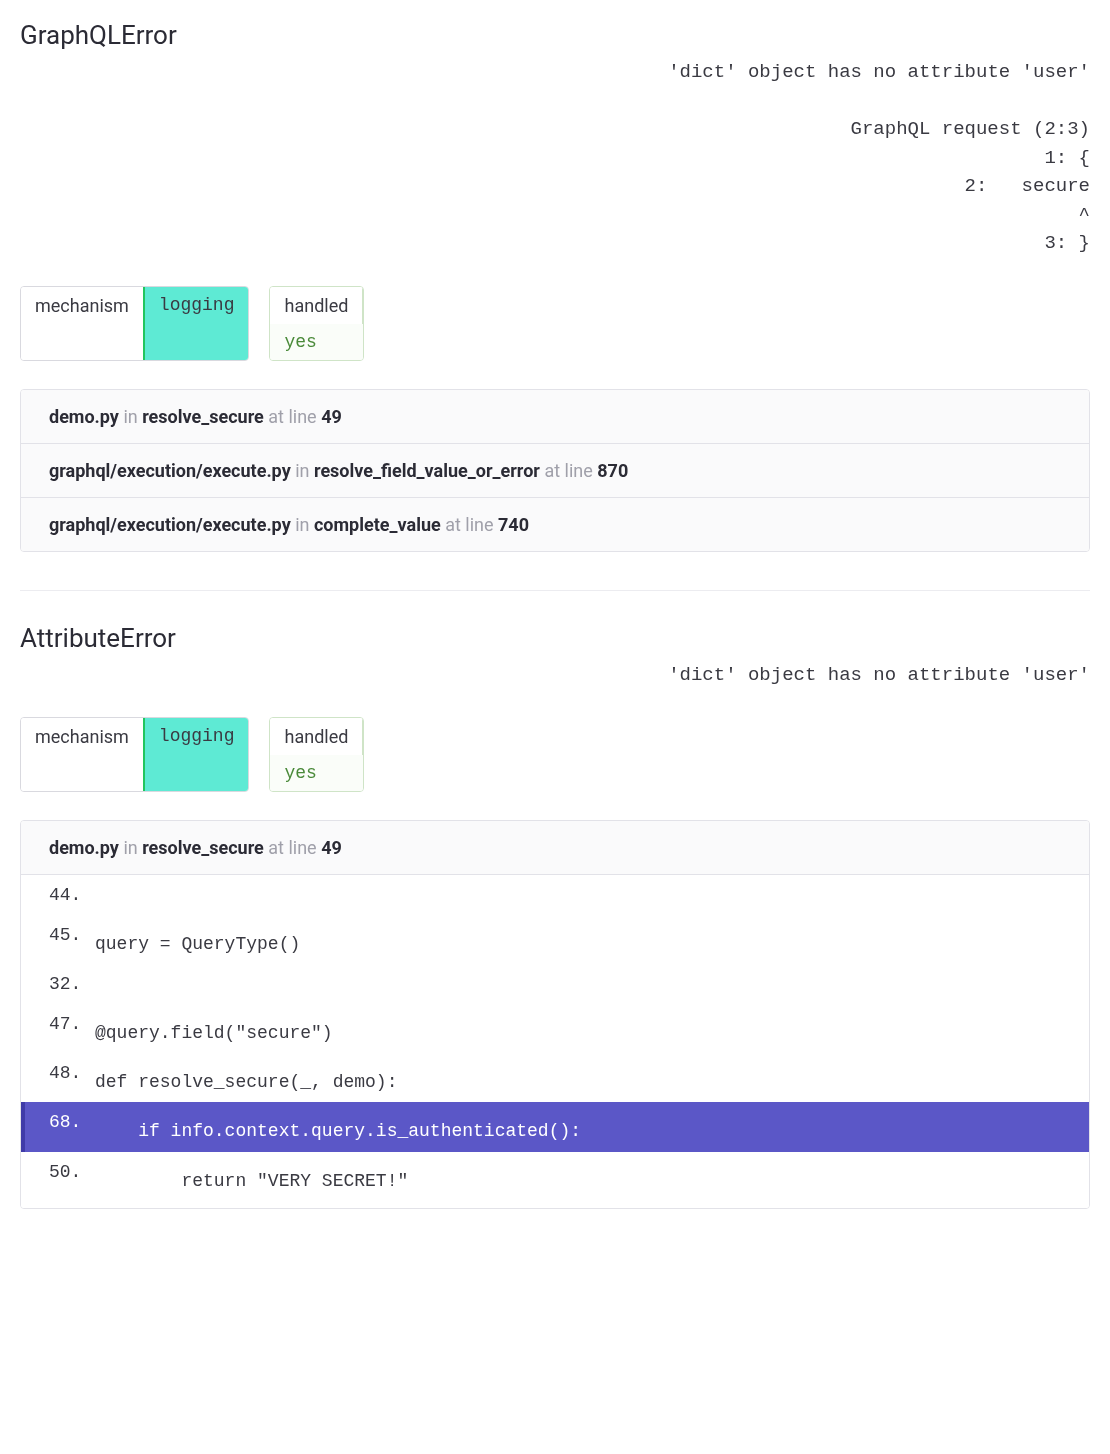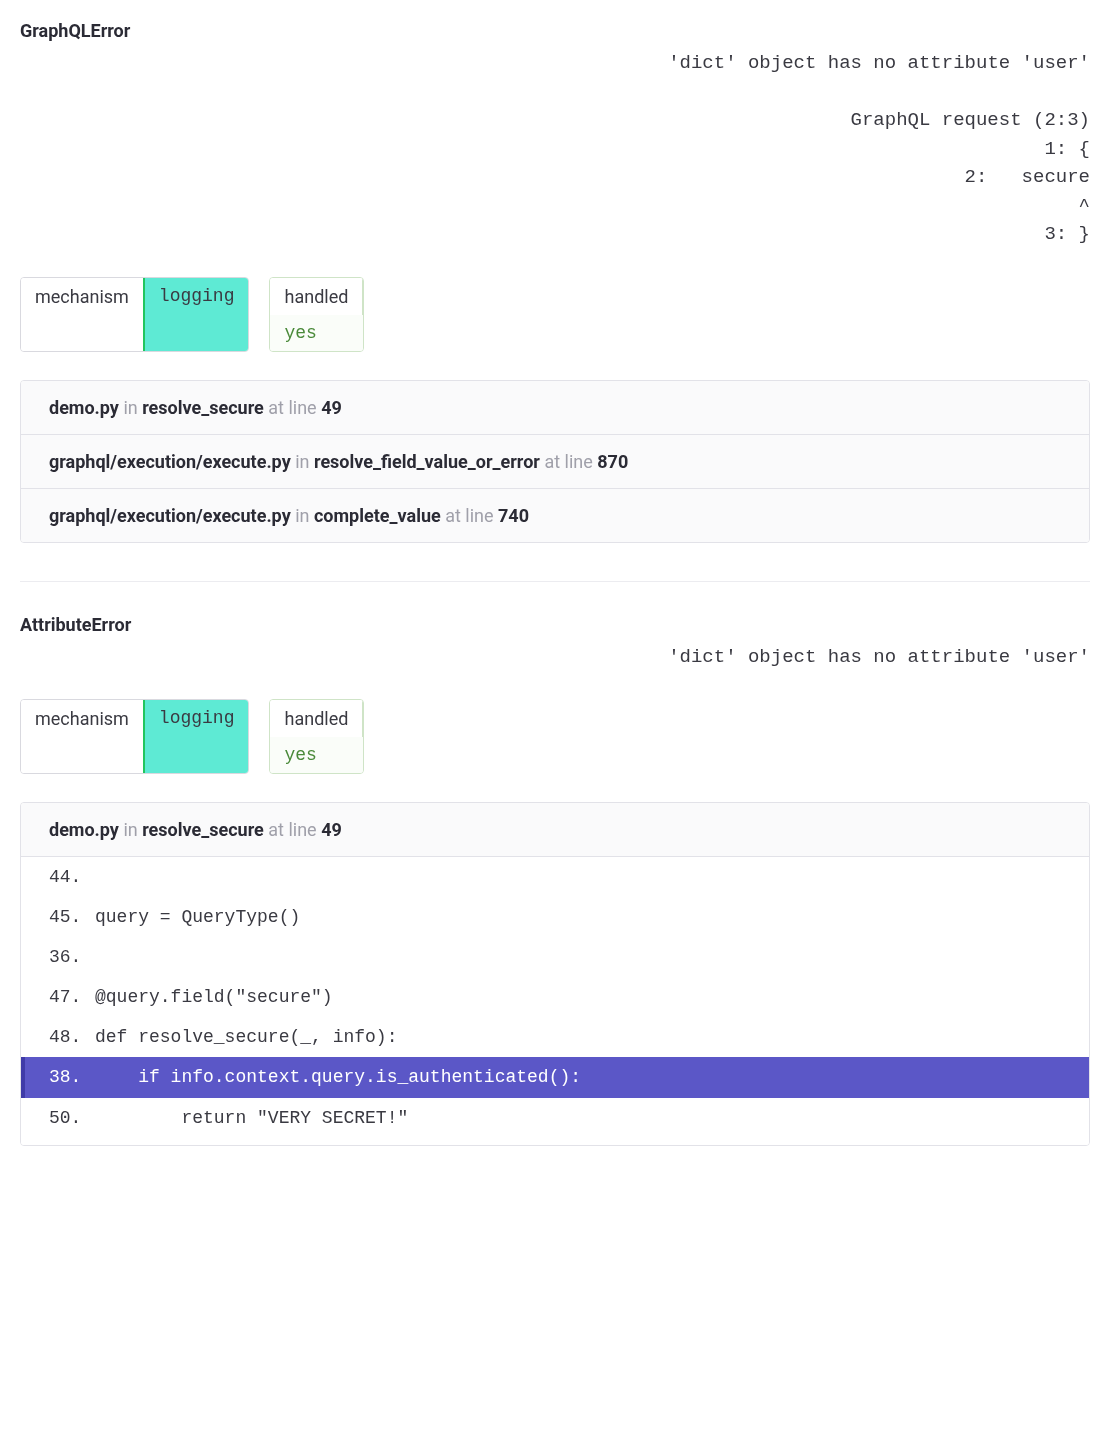--- a/index.html
+++ b/index.html
@@ -5,22 +5,22 @@
   * { box-sizing: border-box; }
   body {
     margin: 0;
     padding: 20px 20px 0 20px;
     font-family: -apple-system, BlinkMacSystemFont, "Segoe UI", Roboto, sans-serif;
     color: #2f2f3a;
     background: #fff;
     width: 1110px;
   }
   .error-title {
-    font-size: 18px;
-    font-weight: 700;
+    font-size: 26px;
+    font-weight: 400;
     margin: 0 0 8px 0;
     color: #2b2b35;
   }
   .error-message {
     font-family: "SFMono-Regular", Consolas, "Liberation Mono", Menlo, monospace;
     font-size: 19px;
     white-space: pre;
     margin: 0 0 28px 0;
     line-height: 1.5;
     color: #3a3a42;
@@ -110,20 +110,21 @@
     padding: 7px 0 7px 28px;
     line-height: 1.45;
     color: #3a3a42;
   }
   .code-line .ln {
     width: 46px;
     flex-shrink: 0;
   }
   .code-line .src {
     white-space: pre;
+    margin-top: 9px;
   }
   .code-line.hl {
     background: #5b57c7;
     color: #fff;
     border-left: 4px solid #3f3ba8;
     padding-left: 24px;
   }
 </style>
 </head>
 <body>
@@ -199,33 +200,33 @@
   <div class="code-lines">
     <div class="code-line">
       <span class="ln">44.</span>
       <span class="src"></span>
     </div>
     <div class="code-line">
       <span class="ln">45.</span>
       <span class="src">query = QueryType()</span>
     </div>
     <div class="code-line">
-      <span class="ln">36.</span>
+      <span class="ln">32.</span>
       <span class="src"></span>
     </div>
     <div class="code-line">
       <span class="ln">47.</span>
       <span class="src">@query.field("secure")</span>
     </div>
     <div class="code-line">
       <span class="ln">48.</span>
-      <span class="src">def resolve_secure(_, info):</span>
+      <span class="src">def resolve_secure(_, demo):</span>
     </div>
     <div class="code-line hl">
-      <span class="ln">38.</span>
+      <span class="ln">68.</span>
       <span class="src">    if info.context.query.is_authenticated():</span>
     </div>
     <div class="code-line">
       <span class="ln">50.</span>
       <span class="src">        return "VERY SECRET!"</span>
     </div>
     <div class="code-line" style="padding-bottom:0; margin-bottom:-14px;">
       <span class="ln" style="overflow:hidden; height:14px;">51.</span>
       <span class="src"></span>
     </div>

